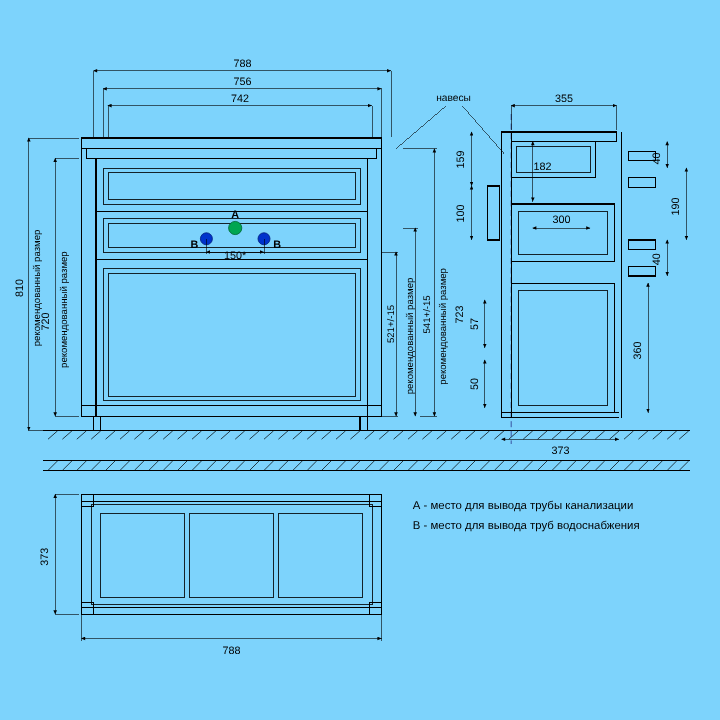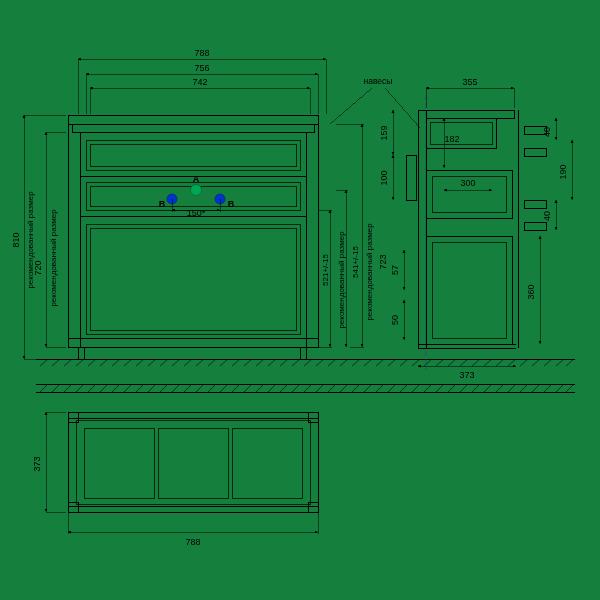--- a/index.html
+++ b/index.html
@@ -11,21 +11,21 @@
     width: 600px;
     height: 600px;
     font-family: "Liberation Sans", sans-serif;
     color: #000000;
     overflow: hidden;
   }
   #sheet {
     position: relative;
     width: 600px;
     height: 600px;
-    background: #15803d;
+    background: #7dd3fc;
   }
   svg#drawing {
     position: absolute;
     left: 0;
     top: 0;
     width: 600px;
     height: 600px;
   }
   .legend {
     position: absolute;
@@ -391,14 +391,18 @@
     <text class="dim" x="398" y="320" text-anchor="middle" transform="rotate(-90 398 320)">50</text>
     <text class="dim" x="550" y="132" text-anchor="middle" transform="rotate(-90 550 132)">40</text>
     <text class="dim" x="566" y="172" text-anchor="middle" transform="rotate(-90 566 172)">190</text>
     <text class="dim" x="550" y="216" text-anchor="middle" transform="rotate(-90 550 216)">40</text>
     <text class="dim" x="534" y="292" text-anchor="middle" transform="rotate(-90 534 292)">360</text>
 
     <text class="dim" x="40" y="464" text-anchor="middle" transform="rotate(-90 40 464)">373</text>
     <text class="dim" x="193" y="545" text-anchor="middle">788</text>
   </svg>
 
+  <div class="legend">
+    <div>А - место для вывода трубы канализации</div>
+    <div>В - место для вывода труб водоснабжения</div>
+  </div>
 
 </div>
 
 </body></html>

